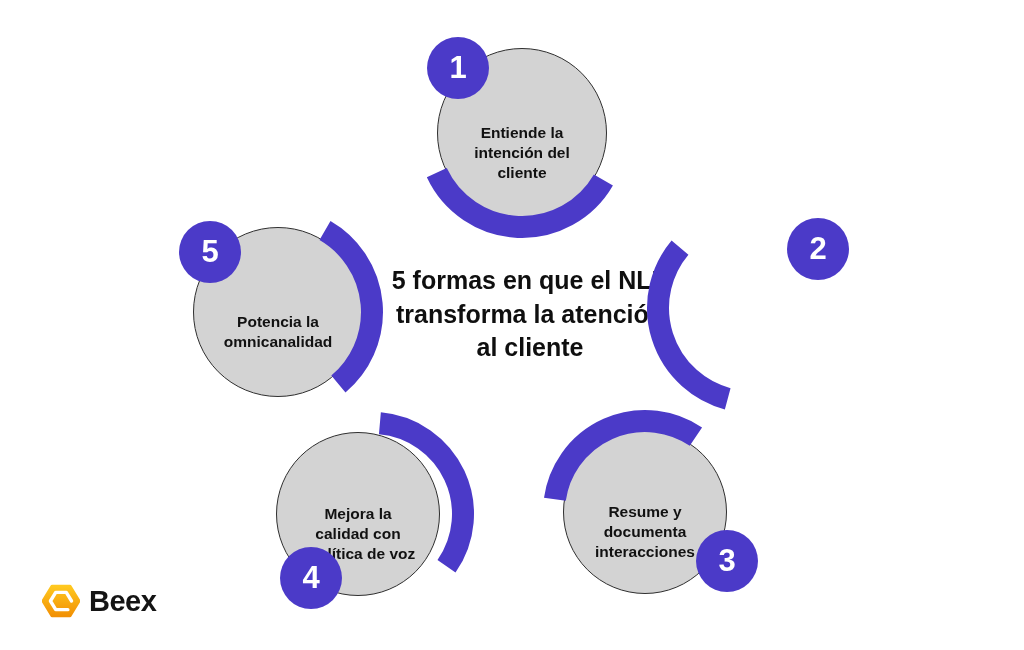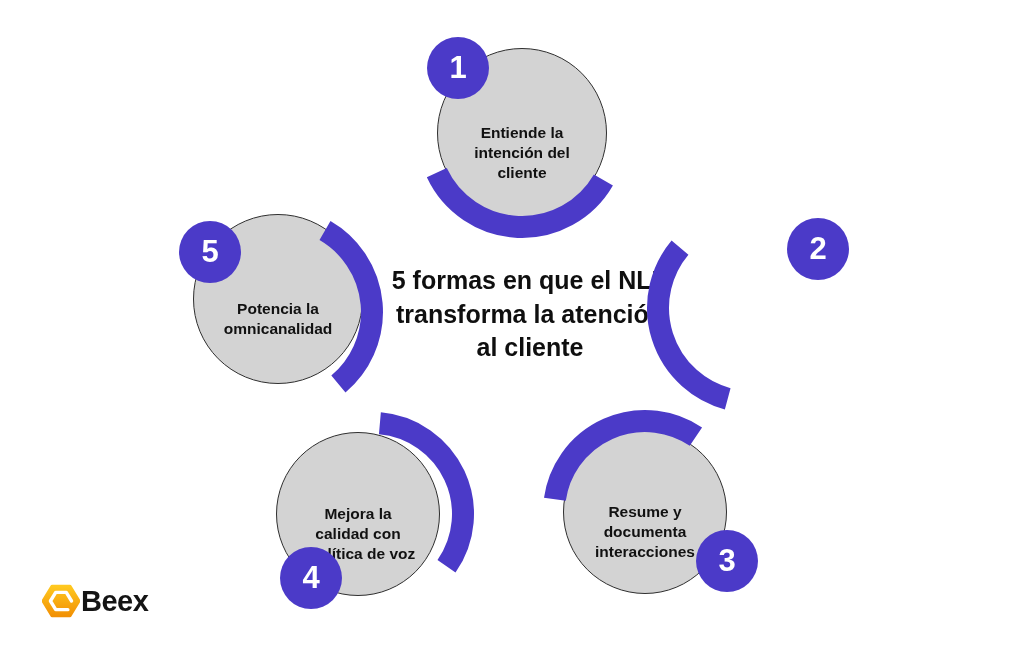--- a/index.html
+++ b/index.html
@@ -41,21 +41,21 @@
     line-height:1.28;
     color:var(--text,#111111);
     white-space:pre-line;
     padding:0 14px;
     margin-top:40px;
   }
   .n1{left:437px;top:48px;width:170px;height:170px;}
   .n2{left:667px;top:223px;width:170px;height:170px;}
   .n3{left:563px;top:430px;width:164px;height:164px;align-items:center;}
   .n4{left:276px;top:432px;width:164px;height:164px;}
-  .n5{left:193px;top:214px;width:170px;height:170px;}
+  .n5{left:193px;top:227px;width:170px;height:170px;}
   .badge{
     position:absolute;
     width:62px;height:62px;
     border-radius:50%;
     background:var(--accent,#4B3AC8);
     color:#ffffff;
     font-weight:700;
     font-size:31px;
     display:flex;align-items:center;justify-content:center;
     z-index:4;
@@ -73,21 +73,21 @@
     font-size:25px;
     line-height:1.34;
     color:#0f0f0f;
     white-space:pre-line;
     z-index:1;
   }
   .brand{
     position:absolute;
     left:42px;top:582px;
     display:flex;align-items:center;
-    gap:1px;
+    gap:9px;
     z-index:5;
   }
   .brand-text{
     font-weight:700;
     font-size:29px;
     color:#141414;
     letter-spacing:-0.5px;
   }
 </style>
 </head>

